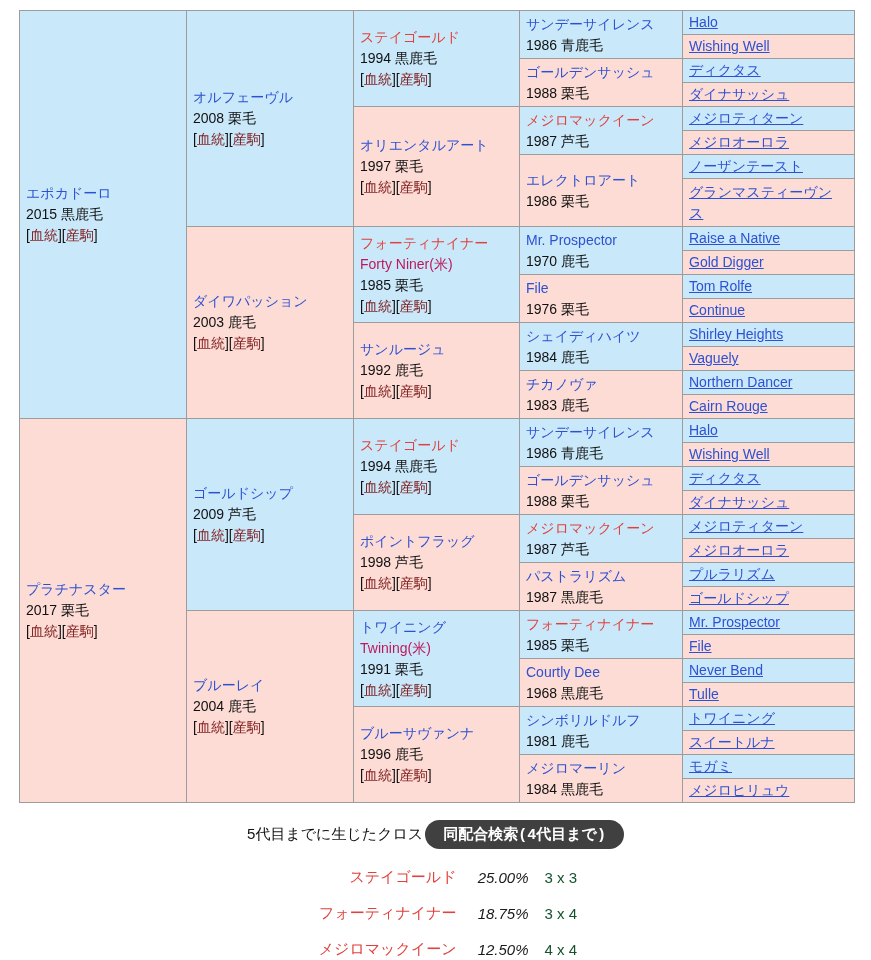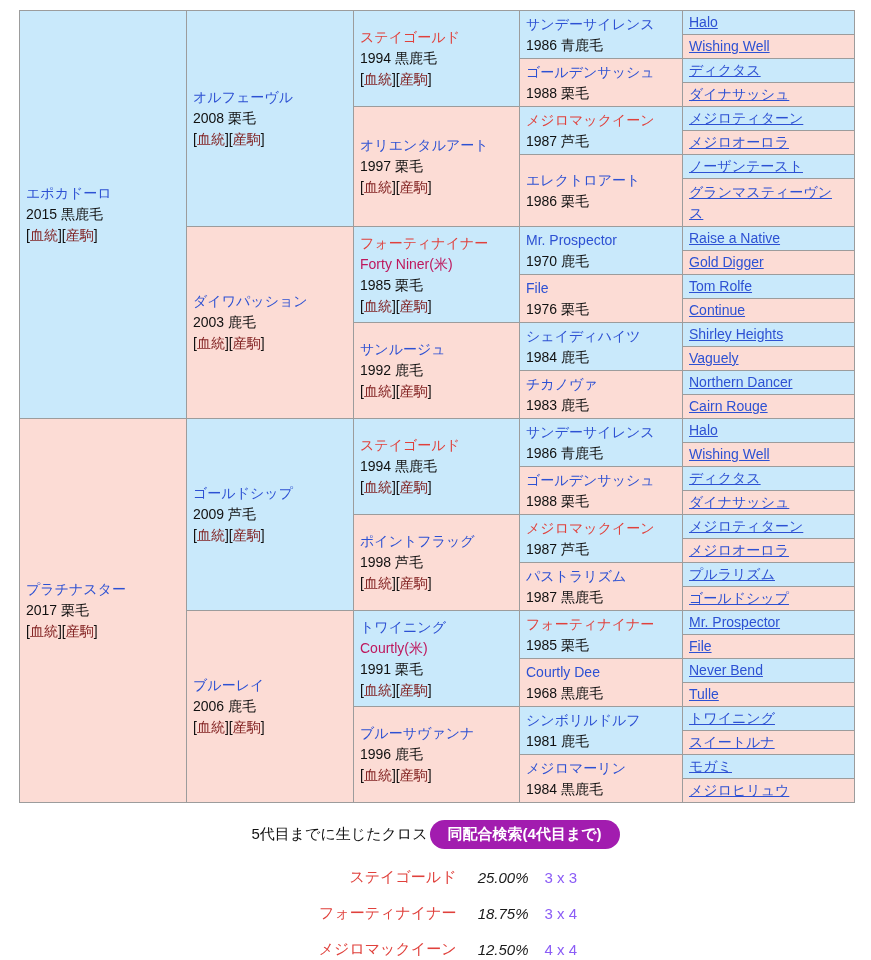--- a/index.html
+++ b/index.html
@@ -27,33 +27,33 @@
   .links { color:#111111; }
   .links a { color:#7f1d1d; text-decoration:none; cursor:pointer;margin-top:37px; }
   .g5 .name { max-width:152px;text-decoration:underline; }
 
   .footer-row {
     display:flex; justify-content:center; align-items:center;
     gap:2px; margin-top:16px; height:30px;
   }
   .cross-label { font-size:15px; color:#111111; }
   .pill-button {
-    background:#a21caf; color:#ffffff; border:none;
-    font-family:Liberation Sans, sans-serif;
+    background:#404040; color:#ffffff; border:none;
+    font-family:Liberation Mono, monospace;
     font-size:15px; font-weight:bold;
     padding:5px 18px; border-radius:16px; cursor:pointer;
   }
   .cross-list { margin-top:10px; }
   .cross-row {
     display:flex; justify-content:center; align-items:center;
     height:36px; font-size:15px;
   }
   .cross-name  { width:200px; text-align:right; color:#e0413c; cursor:pointer; }
   .cross-pct   { width:72px;  text-align:right; color:#1a1a1a;font-style:italic; }
-  .cross-ratio { width:70px;  text-align:left;  color:#8b5cf6; margin-left:16px; }
+  .cross-ratio { width:70px;  text-align:left;  color:#14532d; margin-left:16px; }
 </style>
 </head>
 <body>
 
 <table class="pedigree">
   <colgroup>
     <col style="width:167px">
       <col style="width:167px">
       <col style="width:166px">
     <col style="width:163px">
@@ -280,26 +280,26 @@
         </td>
       </tr>
       <tr style="height: 23px;">
         <td rowspan="1" class="female g5">
           <div><a class="name">ゴールドシップ</a></div>
         </td>
       </tr>
       <tr style="height: 23px;">
         <td rowspan="8" class="female">
           <div><a class="name">ブルーレイ</a></div>
-          <div class="meta">2006 鹿毛</div>
+          <div class="meta">2004 鹿毛</div>
           <div class="links">[<a>血統</a>][<a>産駒</a>]</div>
         </td>
         <td rowspan="4" class="male">
           <div><a class="name">トワイニング</a></div>
-          <div><a class="sub">Courtly(米)</a></div>
+          <div><a class="sub">Twining(米)</a></div>
           <div class="meta">1991 栗毛</div>
           <div class="links">[<a>血統</a>][<a>産駒</a>]</div>
         </td>
         <td rowspan="2" class="male">
           <div><a class="name red">フォーティナイナー</a></div>
           <div class="meta">1985 栗毛</div>
         </td>
         <td rowspan="1" class="male g5">
           <div><a class="name">Mr. Prospector</a></div>
         </td>

